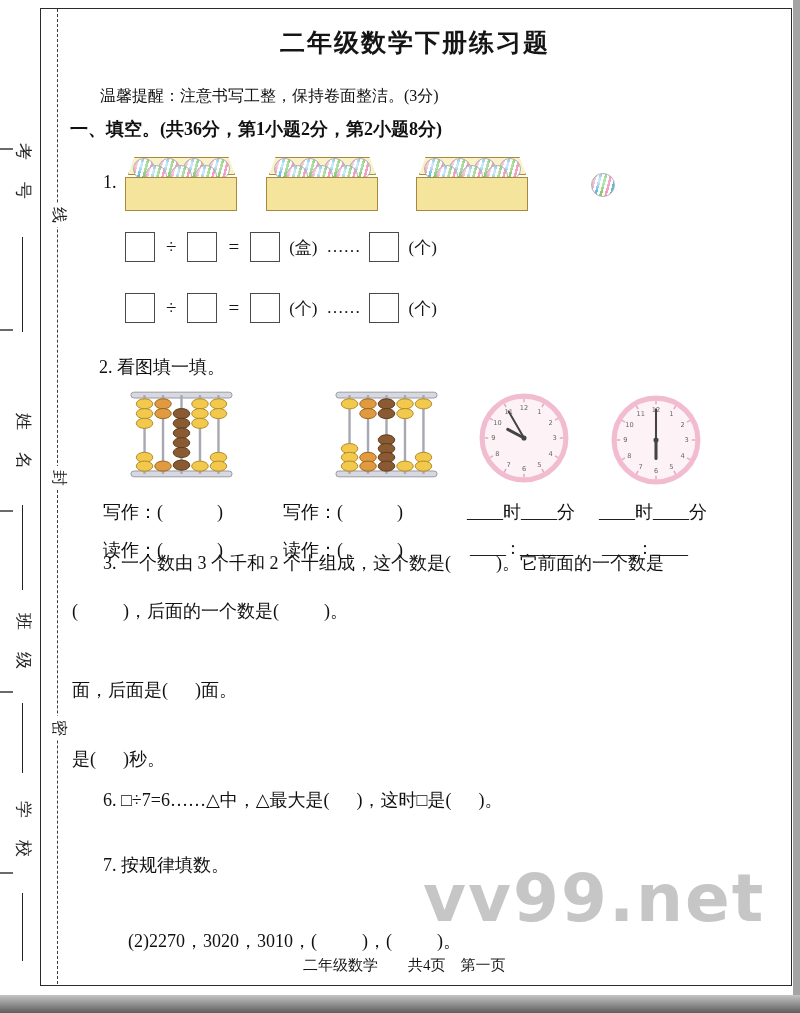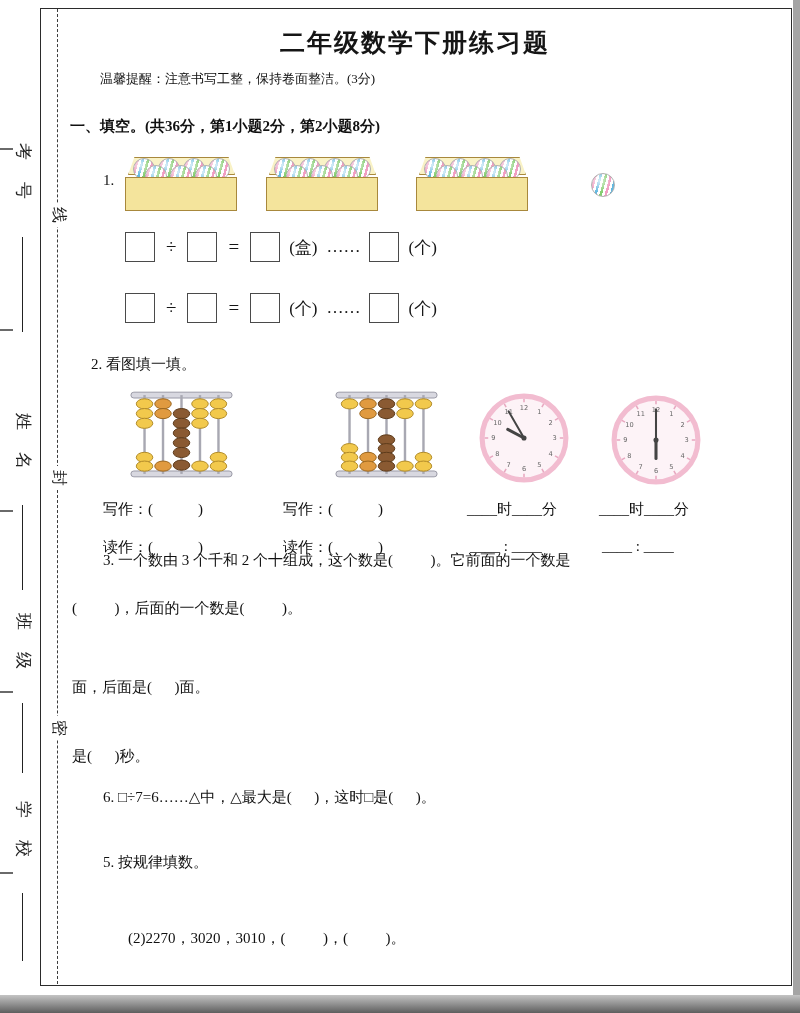--- a/index.html
+++ b/index.html
@@ -8,21 +8,21 @@
   .page{position:relative;width:800px;height:1013px;background:#fff;overflow:hidden}
   .edge-right{position:absolute;right:0;top:0;width:7px;height:100%;background:#a4a4a4}
   .edge-bottom{position:absolute;left:0;bottom:0;width:100%;height:18px;background:linear-gradient(#c4c4c4,#5e5e5e)}
   .frame{position:absolute;left:40px;top:8px;width:752px;height:978px;border:1.5px solid #2b2b2b}
   .sealline{position:absolute;left:57px;top:9px;height:975px;border-left:1.6px dashed #3c3c3c}
   .tick{position:absolute;left:0;width:13px;height:0;border-top:2px solid #6a6a6a}
   .vlabel{position:absolute;left:12px;writing-mode:vertical-rl;text-orientation:sideways;font-size:17px;letter-spacing:22px;color:#222;z-index:2}
   .vline{position:absolute;left:22px;width:1px;background:#222}
   .sealchar{position:absolute;left:48px;writing-mode:vertical-rl;text-orientation:sideways;font-size:16px;background:#fff;padding:4px 0;z-index:3;color:#222}
   .title{position:absolute;left:60px;top:26px;width:710px;text-align:center;font-size:25px;font-weight:bold;letter-spacing:2px}
-  .q{position:absolute;font-size:15px;white-space:pre;color:#101010}
+  .q{position:absolute;font-size:18px;white-space:pre;color:#101010}
   .bold{font-weight:bold}
   
   .ballbox{position:absolute;width:113px;height:57px}
   .box-top{position:absolute;left:3px;top:1px;width:107px;height:18px;background:#f9f2c6;border:1px solid #a8883c;clip-path:polygon(6% 0,94% 0,100% 100%,0 100%)}
   .box-front{position:absolute;left:0;top:21px;width:112px;height:34px;background:#f4e49c;border:1.5px solid #a8883c}
   .ball{position:absolute;width:22px;height:22px;border-radius:50%;border:1px solid #b0b0b0;
     background:
       radial-gradient(circle at 35% 30%, rgba(255,255,255,.75), rgba(255,255,255,0) 55%),
       repeating-linear-gradient(105deg,#ffffff 0 2.5px,#f09ec2 2.5px 5px,#ffffff 5px 7.5px,#62b8e0 7.5px 10px,#ffffff 10px 12.5px,#84cc70 12.5px 15px)}
   .ball.lone{width:24px;height:24px}
@@ -70,21 +70,21 @@
   <div class="sealchar" style="top:466px">封</div>
 
   <div class="vlabel" style="top:613px">班级</div>
   <div class="vline" style="top:703px;height:70px"></div>
   <div class="sealchar" style="top:716px">密</div>
 
   <div class="vlabel" style="top:801px">学校</div>
   <div class="vline" style="top:893px;height:68px"></div>
 
   <div class="title">二年级数学下册练习题</div>
-  <div class="q" style="left:100px;top:70px;font-size:13px">温馨提醒：注意书写工整，保持卷面整洁。(3分)</div>
+  <div class="q" style="left:100px;top:86px;font-size:16px">温馨提醒：注意书写工整，保持卷面整洁。(3分)</div>
   <div class="q bold" style="left:70px;top:117px">一、填空。(共36分，第1小题2分，第2小题8分)</div>
 
   <div class="q" style="left:103px;top:172px">1.</div>
 
   <div class="ballbox" style="left:125px;top:156px">
     <div class="box-top"></div>
     <div class="ball" style="left:8px;top:2px"></div>
     <div class="ball" style="left:33px;top:2px"></div>
     <div class="ball" style="left:58px;top:2px"></div>
     <div class="ball" style="left:83px;top:2px"></div>
@@ -137,21 +137,21 @@
     <span class="opsym">÷</span>
     <div class="sq"></div>
     <span class="opsym">=</span>
     <div class="sq"></div>
     <span>(个)</span>
     <span>……</span>
     <div class="sq"></div>
     <span>(个)</span>
   </div>
 
-  <div class="q" style="left:91px;top:355px">2. 看图填一填。</div>
+  <div class="q" style="left:99px;top:355px">2. 看图填一填。</div>
 
   <svg class="abacus" style="left:128px;top:388px" viewBox="0 0 110 95">
     <rect class="abar" x="3" y="4" width="104" height="6" rx="3"></rect>
     <rect class="abar" x="3" y="85" width="104" height="6" rx="3"></rect>
     <g class="arod">
       <line x1="17" y1="7" x2="17" y2="88"></line>
         <line x1="36" y1="7" x2="36" y2="88"></line>
       <line x1="55" y1="7" x2="55" y2="88"></line>
         <line x1="74" y1="7" x2="74" y2="88"></line>
       <line x1="93" y1="7" x2="93" y2="88"></line>
@@ -293,17 +293,19 @@
   <div class="q" style="left:602px;top:538px">____ : ____</div>
 
   <div class="q" style="left:103px;top:551px">3. 一个数由 3 个千和 2 个十组成，这个数是(          )。它前面的一个数是</div>
   <div class="q" style="left:72px;top:599px">(          )，后面的一个数是(          )。</div>
 
   <div class="q" style="left:72px;top:678px">面，后面是(      )面。</div>
 
   <div class="q" style="left:72px;top:747px">是(      )秒。</div>
 
   <div class="q" style="left:103px;top:788px">6. □÷7=6……△中，△最大是(      )，这时□是(      )。</div>
-  <div class="q" style="left:103px;top:853px">5. 按规律填数。</div>
+  <div class="q" style="left:103px;top:853px">7. 按规律填数。</div>
   <div class="q" style="left:128px;top:929px">(2)2270，3020，3010，(          )，(          )。</div>
 
-
+  <div class="footer" style="left:303px;top:956px">二年级数学        共4页    第一页</div>
+
+  <div class="watermark">vv99.net</div>
 </div>
 
 </body></html>

